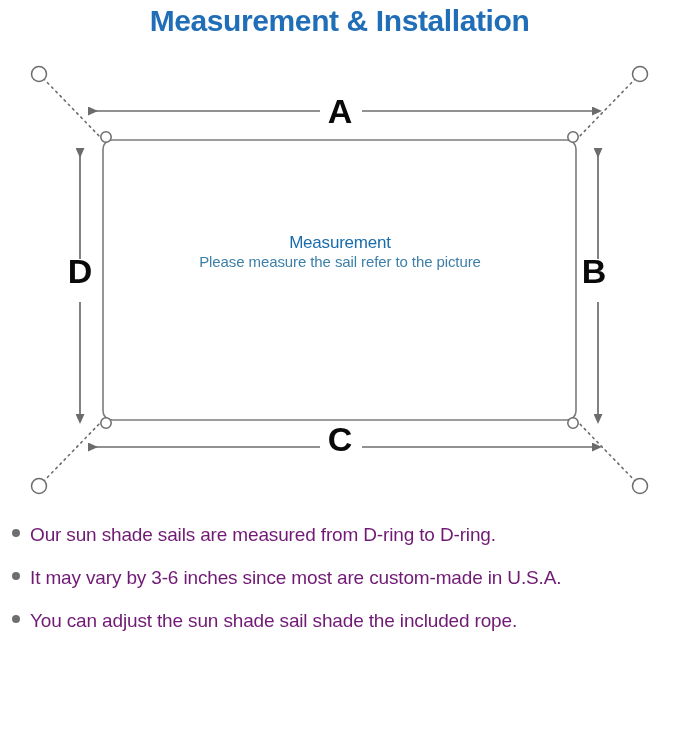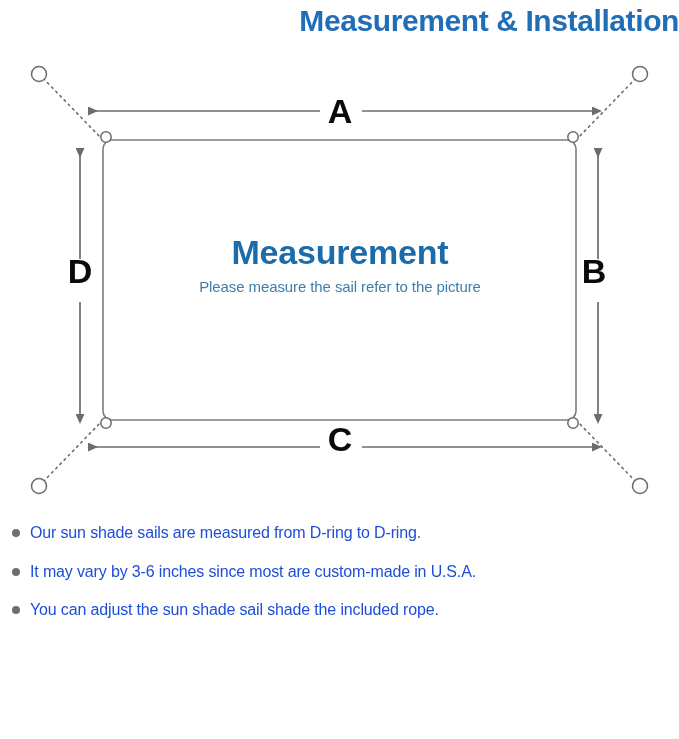--- a/index.html
+++ b/index.html
@@ -16,21 +16,21 @@
   }
 
   
   #page-title {
     position: absolute;
     left: 0;
     top: 0;
     width: 679px;
     height: 42px;
     line-height: 42px;
-    text-align: right;
+    text-align: center;
     font-size: 30px;
     font-weight: bold;
     letter-spacing: -0.4px;
     color: #1f6eb7;
     white-space: nowrap;
   }
 
   
   #diagram {
     position: absolute;
@@ -59,48 +59,47 @@
 
   
   #sail-center-text {
     position: absolute;
     left: 103px;
     top: 190px;
     width: 474px;
     text-align: center;
   }
   #sail-heading {
-    font-size: 34px;
-    font-weight: bold;
+    font-size: 17px;
+    font-weight: normal;
     color: #1a6cab;
     letter-spacing: -0.2px;
     line-height: 1.1;
   }
   #sail-subheading {
-    margin-top: 7px;
     font-size: 15px;
     color: #3d7fa8;
     letter-spacing: -0.1px;
     line-height: 1.2;
   }
 
   
   #notes-list {
     position: absolute;
     left: 0;
     top: 522px;
     width: 679px;
   }
   .note-item {
     position: relative;
     padding-left: 30px;
     margin-bottom: 16px;
-    font-size: 16px;
+    font-size: 19px;
     line-height: 1.42;
-    color: #1d4ed8;
+    color: #701a75;
     letter-spacing: -0.15px;
     padding-right: 4px;
   }
   .note-bullet {
     position: absolute;
     left: 12px;
     top: 7px;
     width: 8px;
     height: 8px;
     border-radius: 50%;

